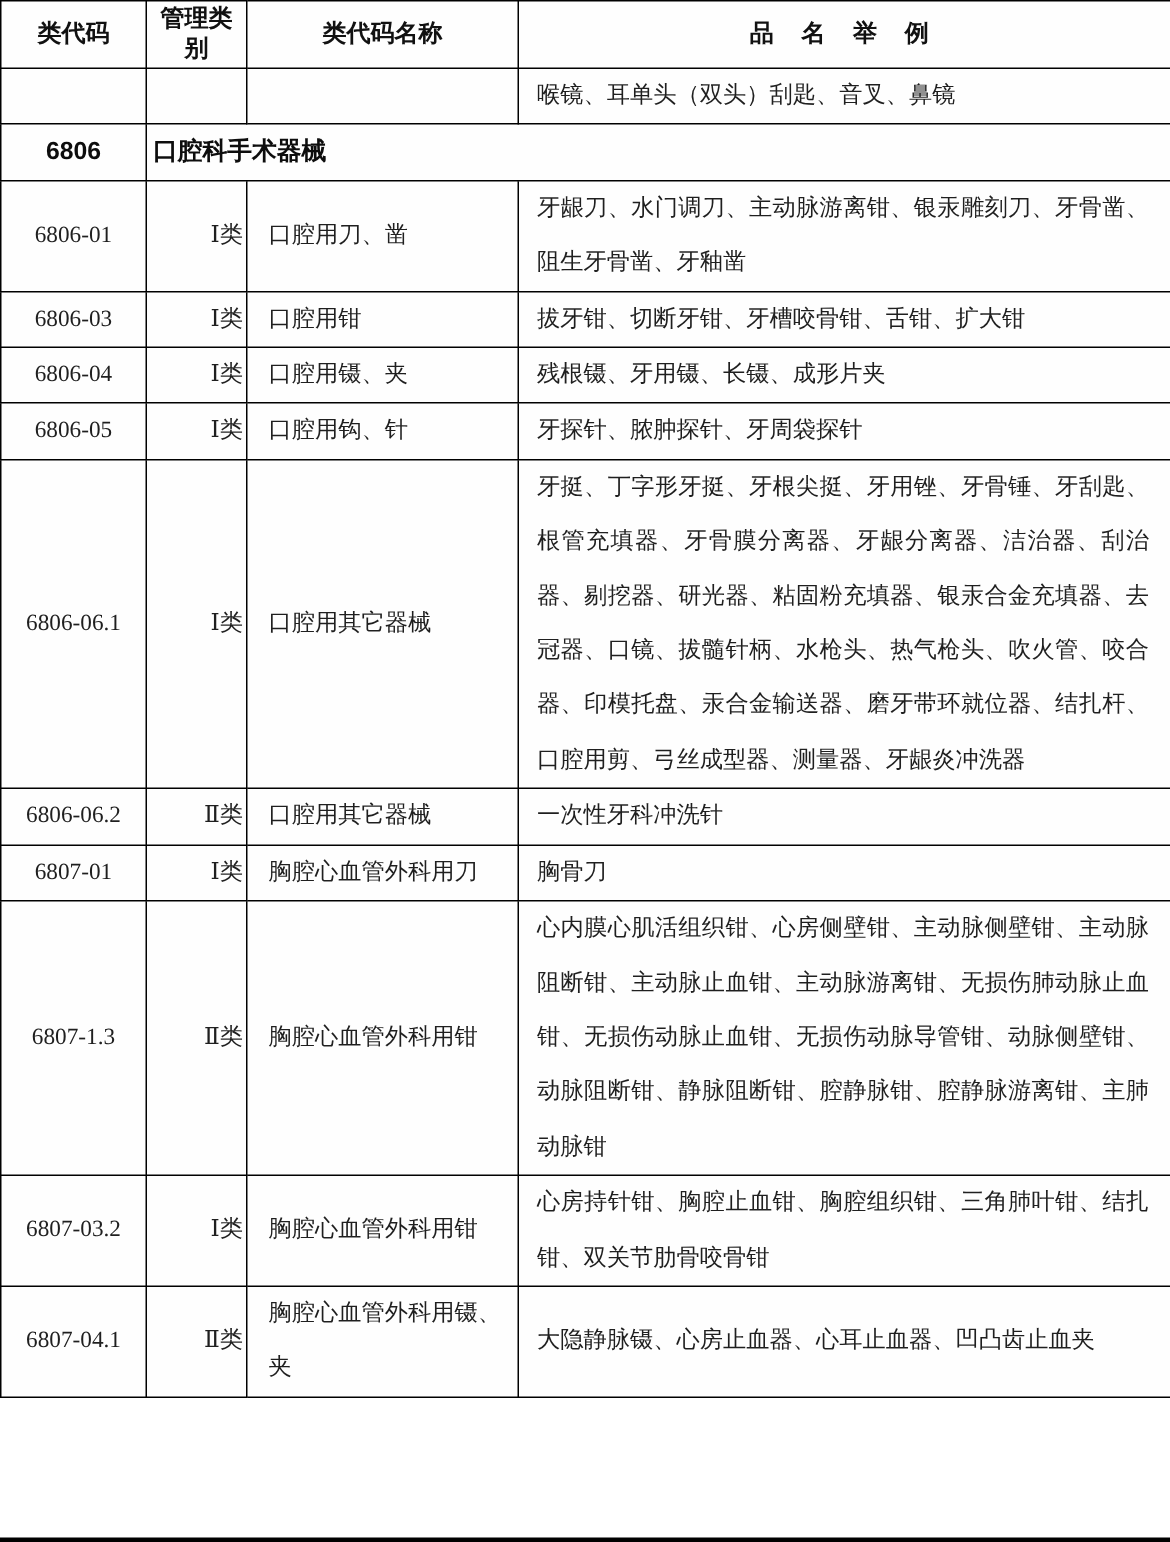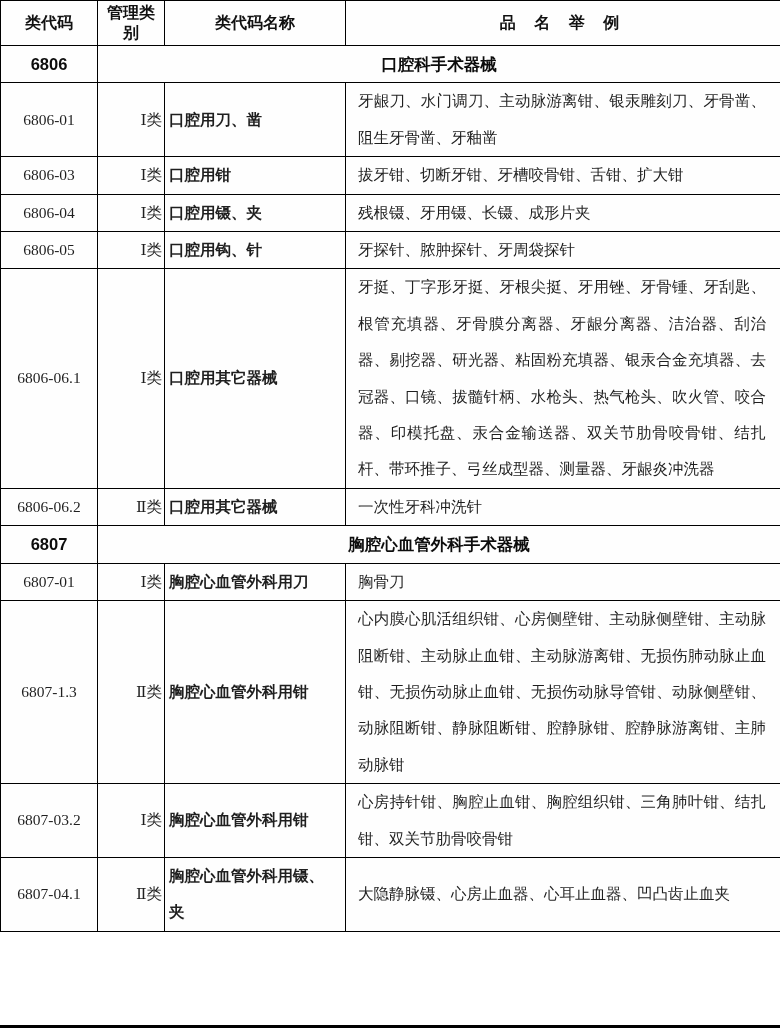--- a/index.html
+++ b/index.html
@@ -59,37 +59,36 @@
   td.code {
     text-align: center;
     padding: 0 2px;
   }
   td.cat {
     text-align: right;
     padding: 0 2px;
   }
   td.name {
     text-align: left;
-    padding: 0 6px 0 4px;
-    font-weight: bold;
+    padding: 0 6px 0 14px;
   }
   td.ex {
     text-align: justify;
     padding: 0 14px 0 12px;
   }
 
   tr[data-name="section-row"] td {
     font-family: "Liberation Sans", "DejaVu Sans", sans-serif;
     font-weight: bold;
     font-size: 16.5px;
     color: #0d0d0d;
     margin-left: 40px;
   }
   td.section-title {
-    text-align: center;
+    text-align: left;
     padding: 0 4px;
   }
 
   .bottom-edge {
     position: absolute;
     left: 0;
     bottom: 0;
     width: 780px;
     height: 3px;
     background: #000000;
@@ -108,20 +107,26 @@
     </colgroup>
     <thead>
       <tr data-name="header-row">
         <th class="code" data-name="header-code">类代码</th>
         <th class="cat" data-name="header-category">管理类别</th>
         <th class="name" data-name="header-name">类代码名称</th>
         <th class="ex" data-name="header-examples">品 名 举 例</th>
       </tr>
     </thead>
     <tbody data-name="table-body">
+        <tr data-name="table-row">
+          <td class="code" data-name="code-cell"></td>
+          <td class="cat" data-name="category-cell"></td>
+          <td class="name" data-name="name-cell"></td>
+          <td class="ex" data-name="examples-cell">喉镜、耳单头（双头）刮匙、音叉、鼻镜</td>
+        </tr>
         <tr data-name="section-row">
           <td class="code" data-name="section-code-cell">6806</td>
           <td class="section-title" data-name="section-title-cell" colspan="3">口腔科手术器械</td>
         </tr>
         <tr data-name="table-row">
           <td class="code" data-name="code-cell">6806-01</td>
           <td class="cat" data-name="category-cell">Ⅰ类</td>
           <td class="name" data-name="name-cell">口腔用刀、凿</td>
           <td class="ex" data-name="examples-cell">牙龈刀、水门调刀、主动脉游离钳、银汞雕刻刀、牙骨凿、阻生牙骨凿、牙釉凿</td>
         </tr>
@@ -140,31 +145,27 @@
         <tr data-name="table-row">
           <td class="code" data-name="code-cell">6806-05</td>
           <td class="cat" data-name="category-cell">Ⅰ类</td>
           <td class="name" data-name="name-cell">口腔用钩、针</td>
           <td class="ex" data-name="examples-cell">牙探针、脓肿探针、牙周袋探针</td>
         </tr>
         <tr data-name="table-row">
           <td class="code" data-name="code-cell">6806-06.1</td>
           <td class="cat" data-name="category-cell">Ⅰ类</td>
           <td class="name" data-name="name-cell">口腔用其它器械</td>
-          <td class="ex" data-name="examples-cell">牙挺、丁字形牙挺、牙根尖挺、牙用锉、牙骨锤、牙刮匙、根管充填器、牙骨膜分离器、牙龈分离器、洁治器、刮治器、剔挖器、研光器、粘固粉充填器、银汞合金充填器、去冠器、口镜、拔髓针柄、水枪头、热气枪头、吹火管、咬合器、印模托盘、汞合金输送器、双关节肋骨咬骨钳、结扎杆、带环推子、弓丝成型器、测量器、牙龈炎冲洗器</td>
+          <td class="ex" data-name="examples-cell">牙挺、丁字形牙挺、牙根尖挺、牙用锉、牙骨锤、牙刮匙、根管充填器、牙骨膜分离器、牙龈分离器、洁治器、刮治器、剔挖器、研光器、粘固粉充填器、银汞合金充填器、去冠器、口镜、拔髓针柄、水枪头、热气枪头、吹火管、咬合器、印模托盘、汞合金输送器、磨牙带环就位器、结扎杆、口腔用剪、弓丝成型器、测量器、牙龈炎冲洗器</td>
         </tr>
         <tr data-name="table-row">
           <td class="code" data-name="code-cell">6806-06.2</td>
           <td class="cat" data-name="category-cell">Ⅱ类</td>
           <td class="name" data-name="name-cell">口腔用其它器械</td>
           <td class="ex" data-name="examples-cell">一次性牙科冲洗针</td>
-        </tr>
-        <tr data-name="section-row">
-          <td class="code" data-name="section-code-cell">6807</td>
-          <td class="section-title" data-name="section-title-cell" colspan="3">胸腔心血管外科手术器械</td>
         </tr>
         <tr data-name="table-row">
           <td class="code" data-name="code-cell">6807-01</td>
           <td class="cat" data-name="category-cell">Ⅰ类</td>
           <td class="name" data-name="name-cell">胸腔心血管外科用刀</td>
           <td class="ex" data-name="examples-cell">胸骨刀</td>
         </tr>
         <tr data-name="table-row">
           <td class="code" data-name="code-cell">6807-1.3</td>
           <td class="cat" data-name="category-cell">Ⅱ类</td>

